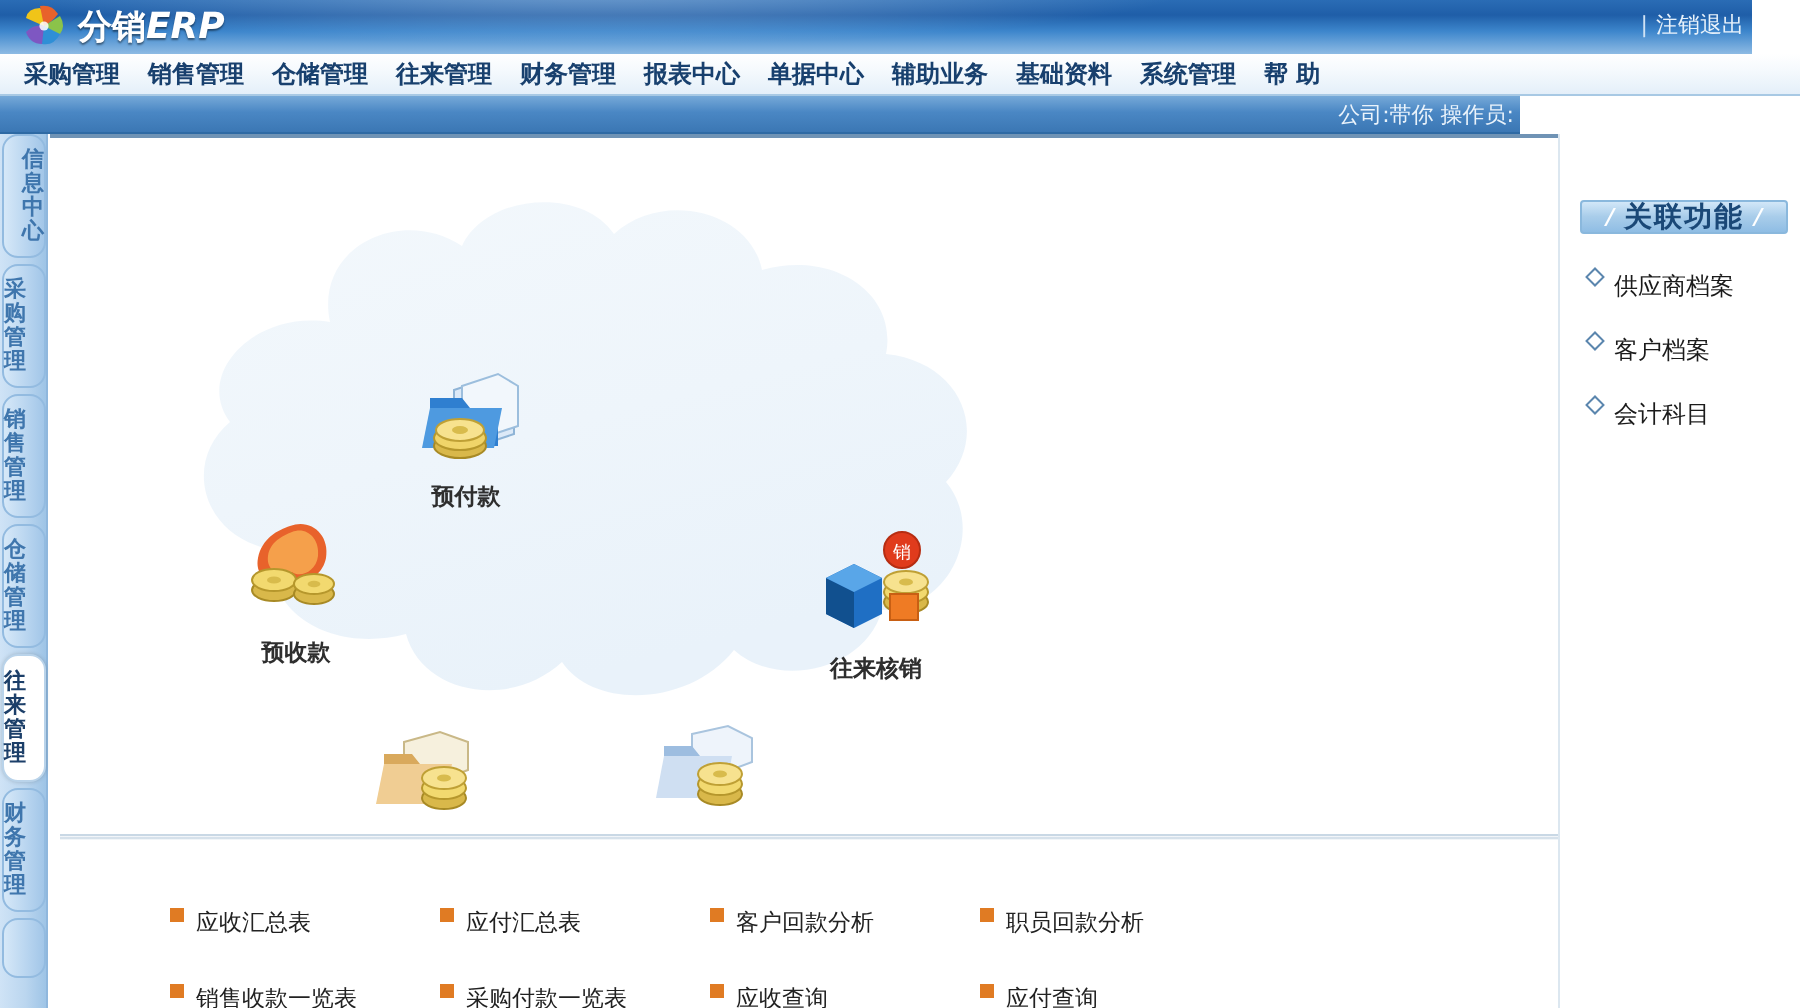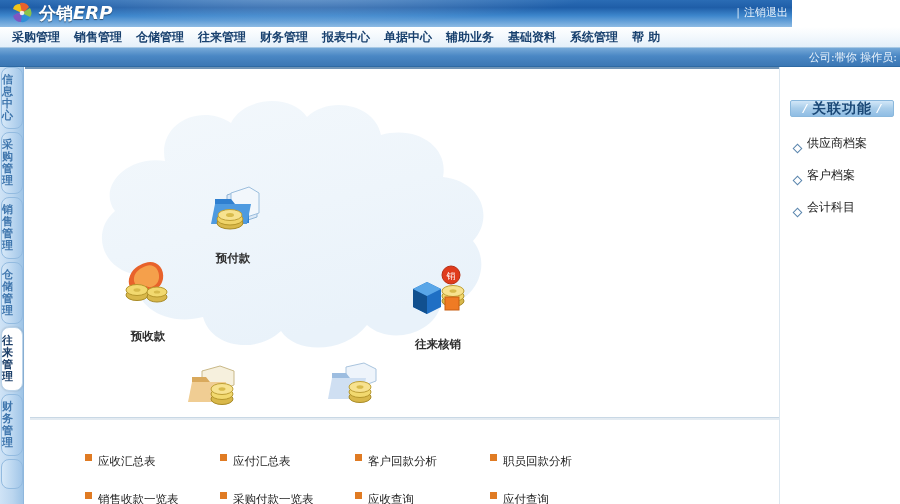--- a/index.html
+++ b/index.html
@@ -6,21 +6,21 @@
   html, body {
     width: 900px; height: 504px;
     overflow: hidden;
     font-family: "DejaVu Sans", "Liberation Sans", sans-serif;
     background: #ffffff;
   }
   #app { position: relative; width: 900px; height: 504px; overflow: hidden; }
 
   
   .titlebar {
-    position: absolute; left: 0; top: 0; width: 792px; height: 27px;
+    position: absolute; left: 0; top: 0; width: 876px; height: 27px;
     background: linear-gradient(180deg,#2a6cb5 0%, #1f5ea8 28%, #3d86cc 58%, #8ebbe4 100%);
     overflow: hidden;
   }
   .titlebar:after{
     content:""; position:absolute; left:0; top:0; width:900px; height:27px;
     background: radial-gradient(ellipse 420px 40px at 300px -6px, rgba(255,255,255,.33), rgba(255,255,255,0) 70%);
   }
   .logo-wrap {
     position: absolute; left: 10px; top: 1px; display: flex; align-items: center; gap: 5px; z-index:3;
   }
@@ -44,21 +44,21 @@
     border-bottom: 1px solid #a8c9e4;
     display: flex; align-items: center; padding-left: 5px;
   }
   .menu-item {
     font-size: 12px; color: #18406e; padding: 2px 7px; white-space: nowrap;
     font-weight: bold; cursor: default;
   }
 
   
   .infobar {
-    position: absolute; left: 0; top: 48px; width: 900px; height: 19px;
+    position: absolute; left: 0; top: 48px; width: 760px; height: 19px;
     background: linear-gradient(180deg,#76a9d8 0%, #4a87c4 45%, #3b77b4 100%);
     border-bottom: 1px solid #2e6aa4;
   }
   .infobar .info-text {
     position: absolute; right: 3px; top: 2px;
     font-size: 11px; color: #eaf3fb; white-space: nowrap;
   }
 
   
   .sidebar {
@@ -96,21 +96,21 @@
     position: absolute; left: 0; top: 0; width: 771px; height: 348px;
     overflow: hidden;
   }
   .cloud { position: absolute; left: 20px; top: 20px; width: 520px; height: 290px; }
 
   .node {
     position: absolute; width: 86px; text-align: center; cursor: pointer; user-select:none;
   }
   .node .ico { height: 56px; display:flex; align-items:flex-end; justify-content:center; }
   .node .lbl {
-    font-size: 11.5px; color: #2e2e2e; margin-top: 16px; white-space: nowrap; font-weight:bold;
+    font-size: 11.5px; color: #2e2e2e; margin-top: 6px; white-space: nowrap; font-weight:bold;
   }
 
   
   .hdivider {
     position: absolute; left: 5px; top: 348px; width: 760px; height: 3px;
     background: linear-gradient(180deg,#ffffff,#c8d7e4 50%,#ffffff);
     border-top: 1px solid #c9d8e5;
   }
 
   
@@ -149,21 +149,21 @@
   }
   .rp-head {
     position: absolute; left: 10px; top: 33px; width: 104px; height: 17px;
     background: linear-gradient(180deg,#d2e7f8 0%, #a9cdea 48%, #8fbde4 100%);
     border: 1px solid #8ab8dd; border-radius: 2px;
     display: flex; align-items: center; justify-content: center; gap: 5px;
   }
   .rp-head .slash { color:#ffffff; font-size:11px; font-weight:bold; transform: skewX(-12deg); }
   .rp-head .t { font-size: 14px; color: #1a4877; font-weight: bold; letter-spacing: 1px; }
   .rp-item {
-    position: absolute; left: 14px; display: flex; align-items: flex-end; gap: 6px; cursor: pointer;
+    position: absolute; left: 14px; display: flex; align-items: flex-start; gap: 6px; cursor: pointer;
   }
   .rp-item .dia {
     width: 7px; height: 7px; border: 1px solid #5b86ae; transform: rotate(45deg);
     background: #ffffff; flex:0 0 auto;
   }
   .rp-item .t { font-size: 12px; color: #1b1b1b; white-space: nowrap; }
 </style>
 </head>
 <body>
 
@@ -201,21 +201,21 @@
     <div class="menu-item">基础资料</div>
     <div class="menu-item">系统管理</div>
     <div class="menu-item">帮 助</div>
   </div>
 
   <div class="infobar">
     <span class="info-text">公司:带你  操作员:</span>
   </div>
 
   <div class="sidebar">
-    <div class="side-tab" style="height:62px;">
+    <div class="side-tab" style="height:62px;text-align:right;">
       <span>信息中心</span>
     </div>
     <div class="side-tab" style="height:62px;">
       <span>采购管理</span>
     </div>
     <div class="side-tab" style="height:62px;">
       <span>销售管理</span>
     </div>
     <div class="side-tab" style="height:62px;">
       <span>仓储管理</span>

